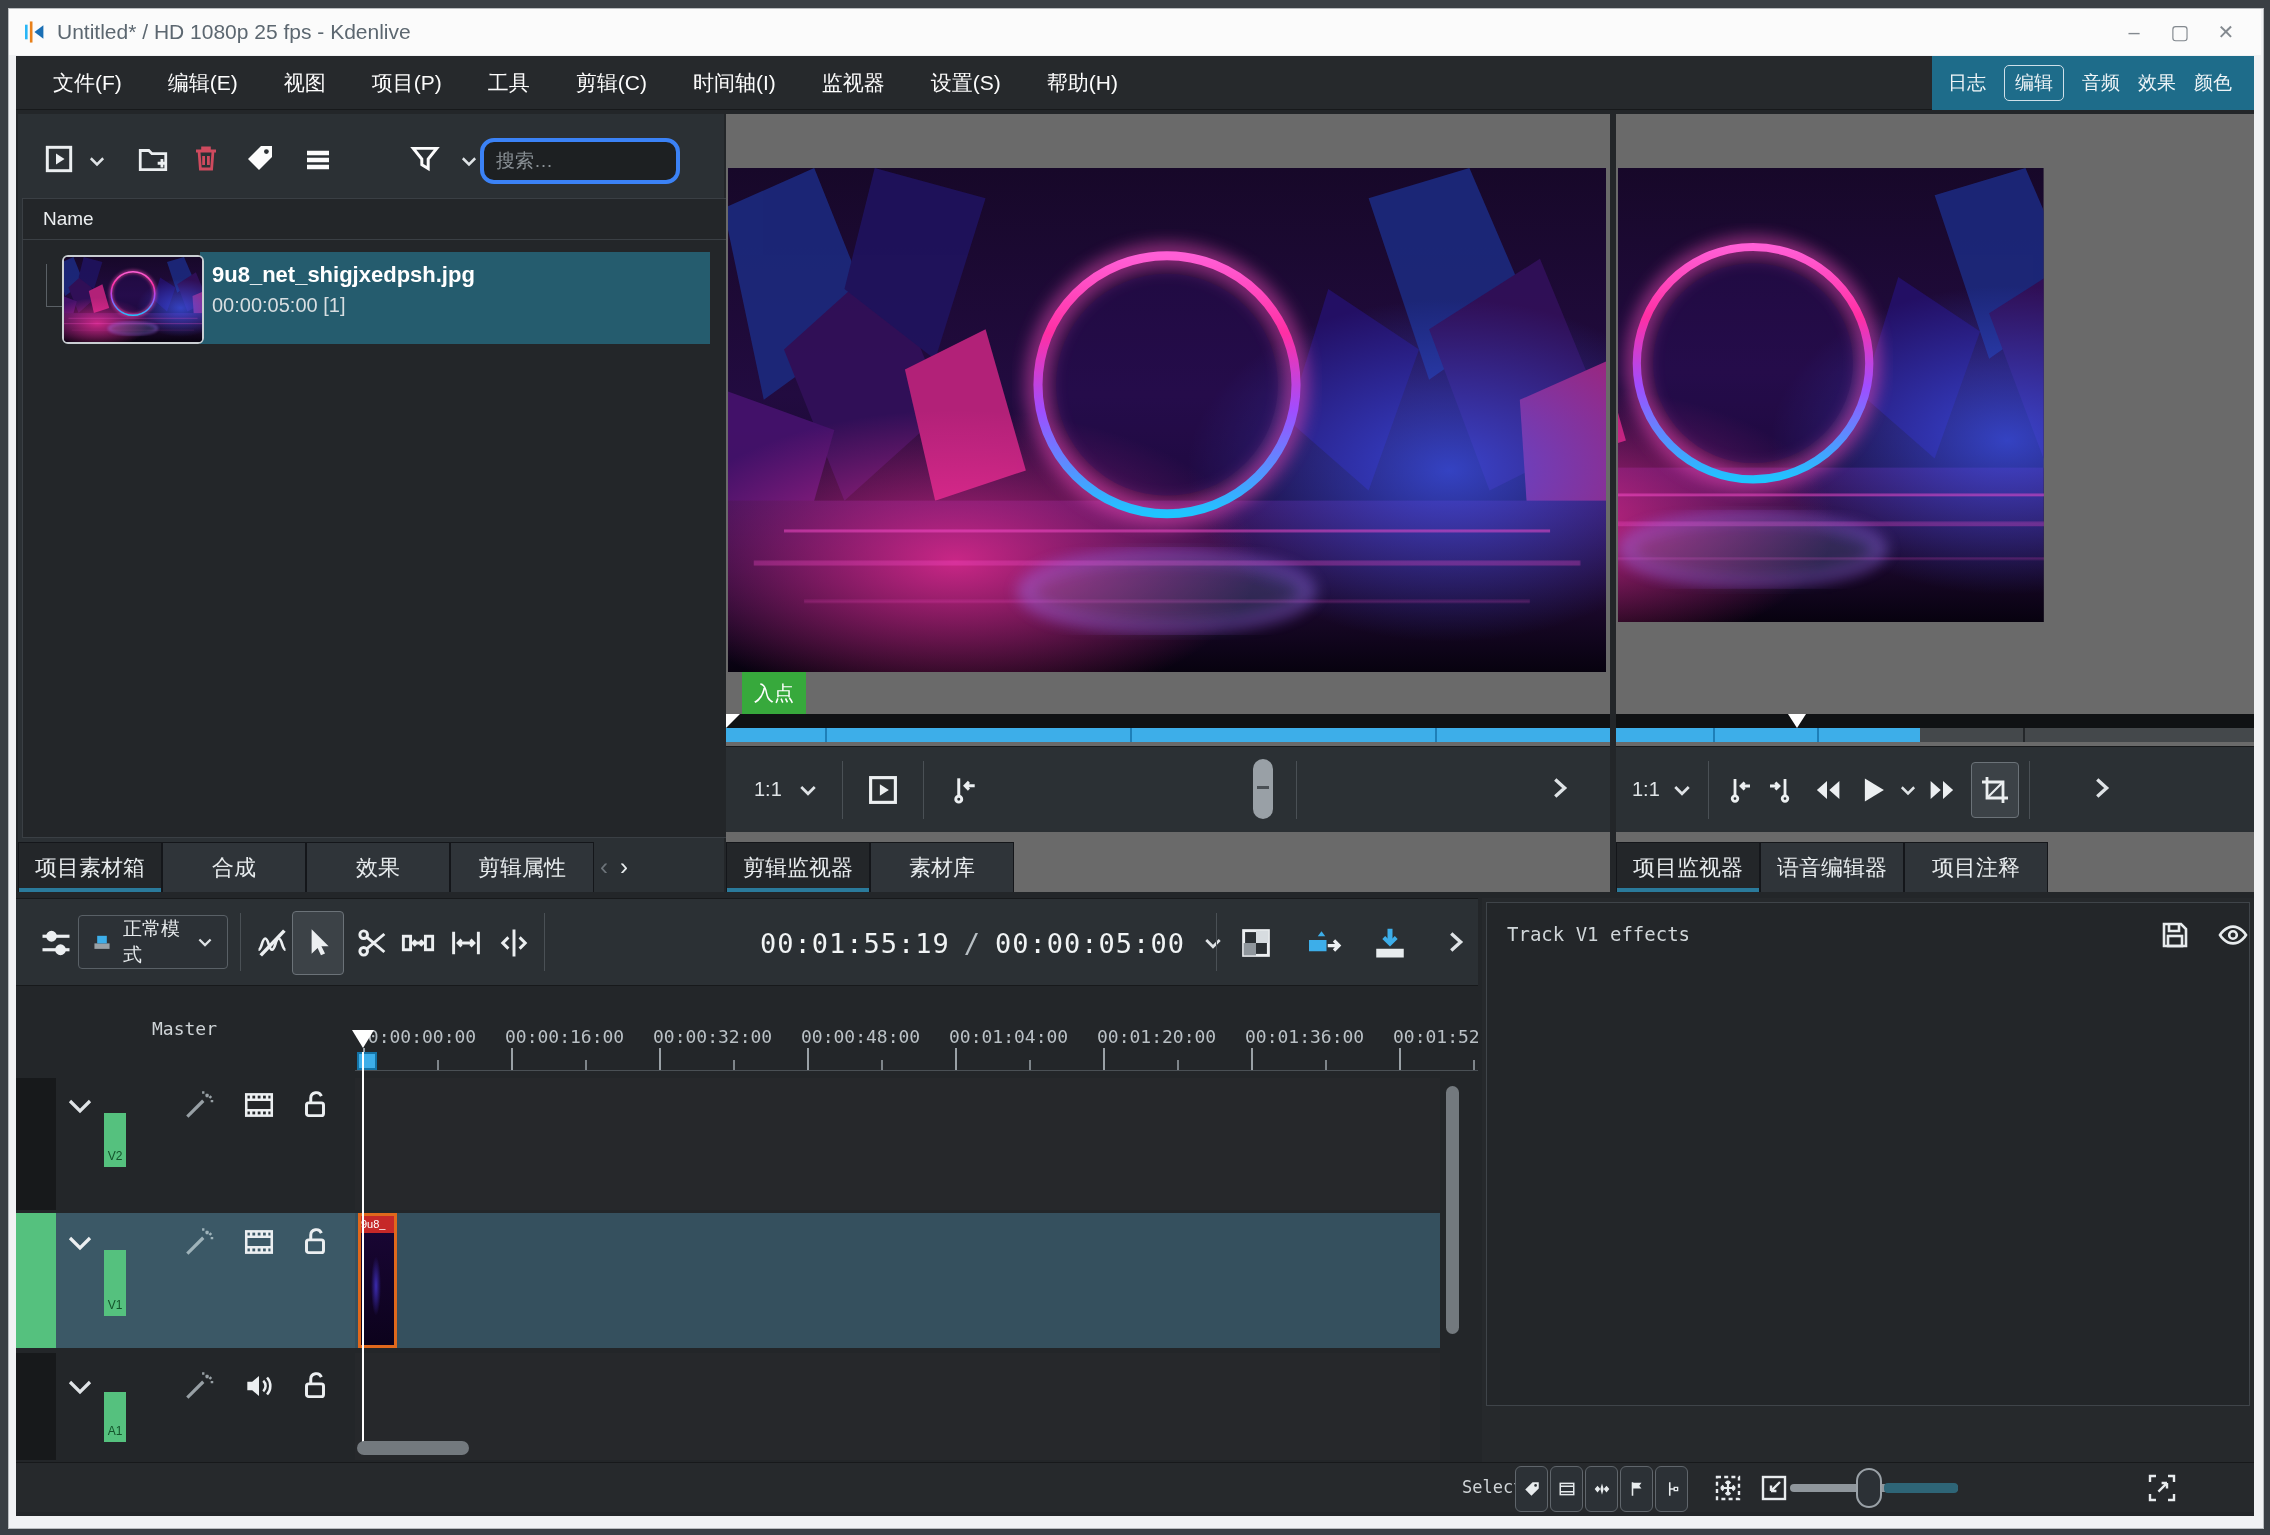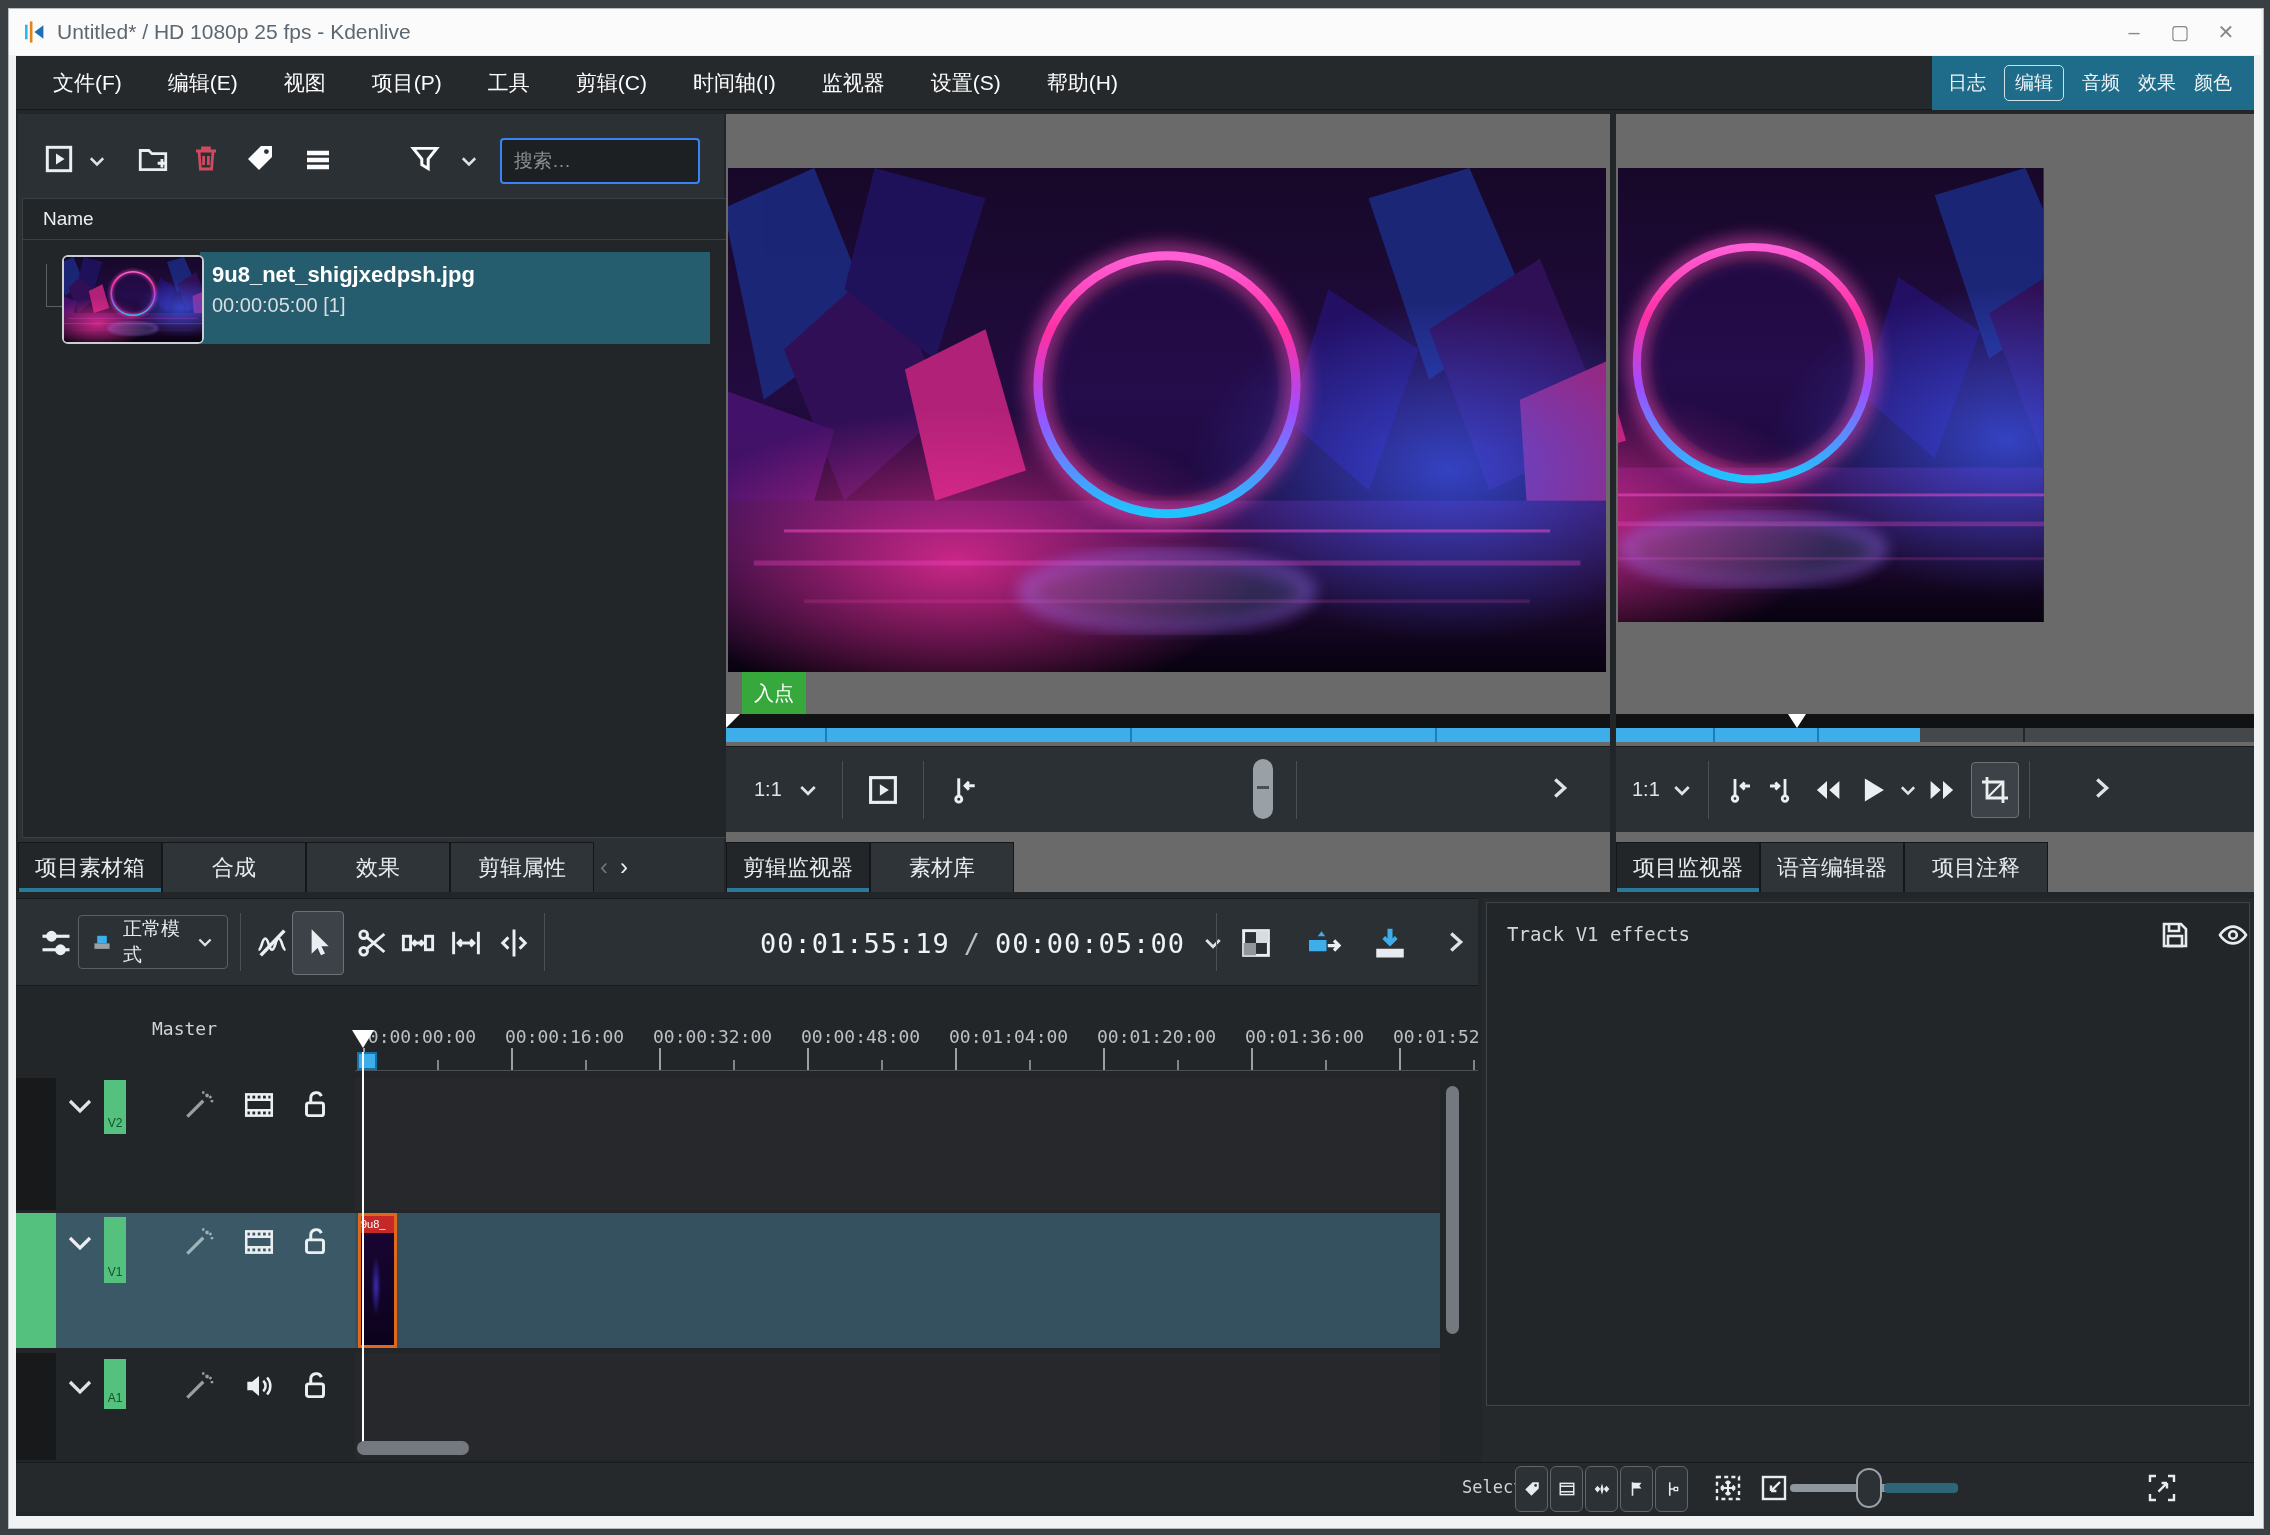--- a/index.html
+++ b/index.html
@@ -30,21 +30,21 @@
   .tab{width:144px;display:flex;align-items:center;justify-content:center;font-size:22px;color:#e8ecee;background:#2f3439;border:1px solid #14161a;border-bottom:none;box-sizing:border-box;}
   .tab.active{background:#232629;box-shadow:inset 0 -4px 0 #2a7a9b;}
   .pager{font-size:24px;color:#e8ecee;padding:0 6px;display:flex;align-items:center;height:50px;}
   .pager.dim{color:#6d747a;}
   
   .bin{left:18px;top:114px;width:706px;height:778px;background:#2b3034;}
   .bin-list{left:4px;top:84px;width:800px;height:640px;background:#232629;border:1px solid #3a3f44;box-sizing:border-box;}
   .bin-name-hd{height:40px;border-bottom:1px solid #3a3f44;display:flex;align-items:center;font-size:19px;color:#eceff1;padding-left:20px;position:relative;}
   .clip-row-hl{left:182px;top:138px;width:510px;height:92px;background:#255c6e;}
   .thumb{left:44px;top:141px;width:138px;height:85px;border:2px solid #c9ced2;border-radius:6px;overflow:hidden;background:#000;}
-  .searchbox{left:482px;top:24px;width:200px;height:46px;background:#1d2022;border:2px solid #3b82f6;border-radius:4px;color:#cfd4d7;font-size:19px;padding:0 12px;box-sizing:border-box;outline:none;}
+  .searchbox{left:462px;top:24px;width:200px;height:46px;background:#1d2022;border:4px solid #3b82f6;border-radius:14px;color:#cfd4d7;font-size:19px;padding:0 12px;box-sizing:border-box;outline:none;}
   .searchbox::placeholder{color:#8a9196;}
   
   .monitor{background:#6a6a6a;}
   .mon-toolbar{position:absolute;left:0;width:100%;height:86px;background:#2b3034;border-top:1px solid #17191b;box-sizing:border-box;display:flex;align-items:center;}
   .zoom-lbl{font-size:20px;color:#dfe3e6;}
   .seek{position:absolute;height:14px;background:#3daee9;}
   .seek-rest{position:absolute;height:14px;background:#44484b;}
   .tick{position:absolute;width:2px;height:14px;}
   .badge-in{position:absolute;background:#37a93c;color:#fff;font-size:20px;display:flex;align-items:center;justify-content:center;}
   
@@ -56,21 +56,21 @@
   .fx{left:1482px;top:898px;width:772px;height:602px;background:#26292c;}
   .fx-box{left:4px;top:4px;width:764px;height:504px;background:#232629;border:1px solid #3f4449;box-sizing:border-box;}
   .fx-title{font-size:19px;color:#d0d6d9;}
   .fx .tab{width:103px;font-size:16px;}
   
   .tl{left:16px;top:986px;width:1462px;height:476px;background:#232629;overflow:hidden;}
   .ruler-lbl{position:absolute;font-size:18px;color:#b9c0c5;margin-top:32px;}
   .track-hd{position:absolute;left:0;width:339px;box-sizing:border-box;}
   .track-bd{position:absolute;left:339px;width:1085px;}
   .tgt-strip{position:absolute;left:0;width:40px;}
-  .ttag{position:absolute;width:22px;background:#55c17e;color:#14532b;font-size:12px;display:flex;align-items:flex-end;justify-content:center;padding-bottom:4px;box-sizing:border-box;}
+  .ttag{position:absolute;width:22px;background:#55c17e;color:#14532b;font-size:12px;display:flex;align-items:flex-end;justify-content:center;padding-bottom:4px;box-sizing:border-box;margin-top:33px;}
   .scrollpill{position:absolute;background:#73797e;border-radius:7px;}
   
   .statusbar{left:16px;top:1462px;width:2238px;height:50px;background:#26292c;border-top:1px solid #17191b;box-sizing:border-box;}
   .sbtn{position:absolute;width:31px;height:44px;top:3px;border:1px solid #60666c;border-radius:6px;background:#2c3136;display:flex;align-items:center;justify-content:center;}
   .neon-wrap{width:100%;height:100%;}
 </style>
 </head>
 <body>
 
 <div id="page">

